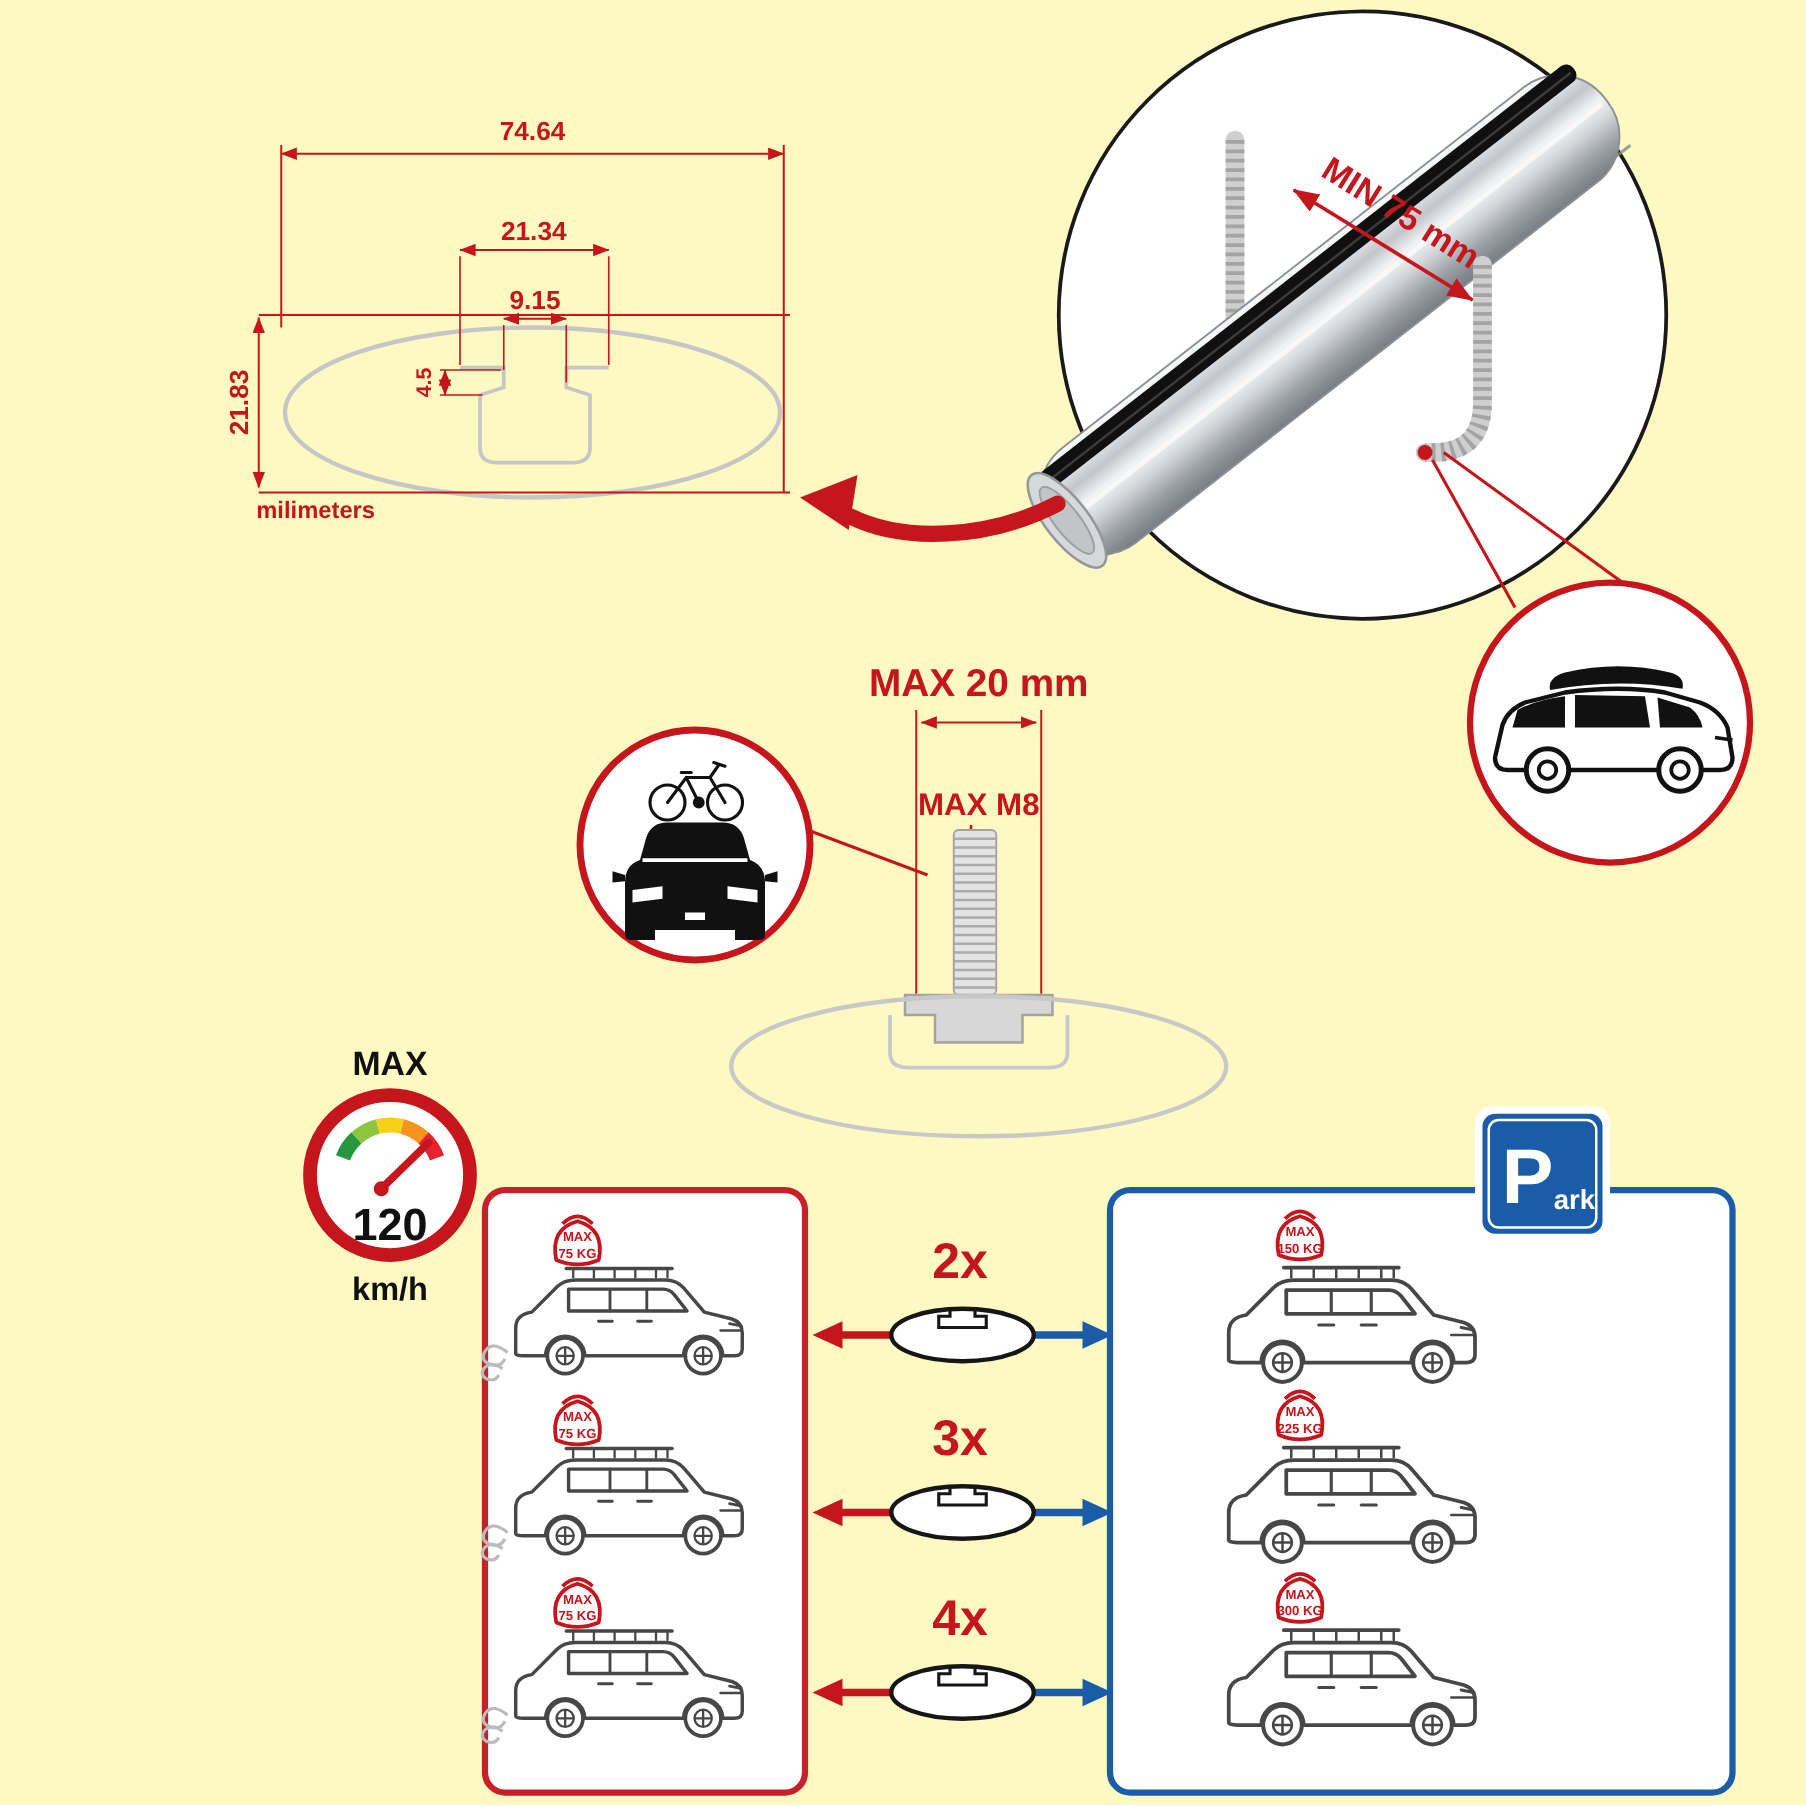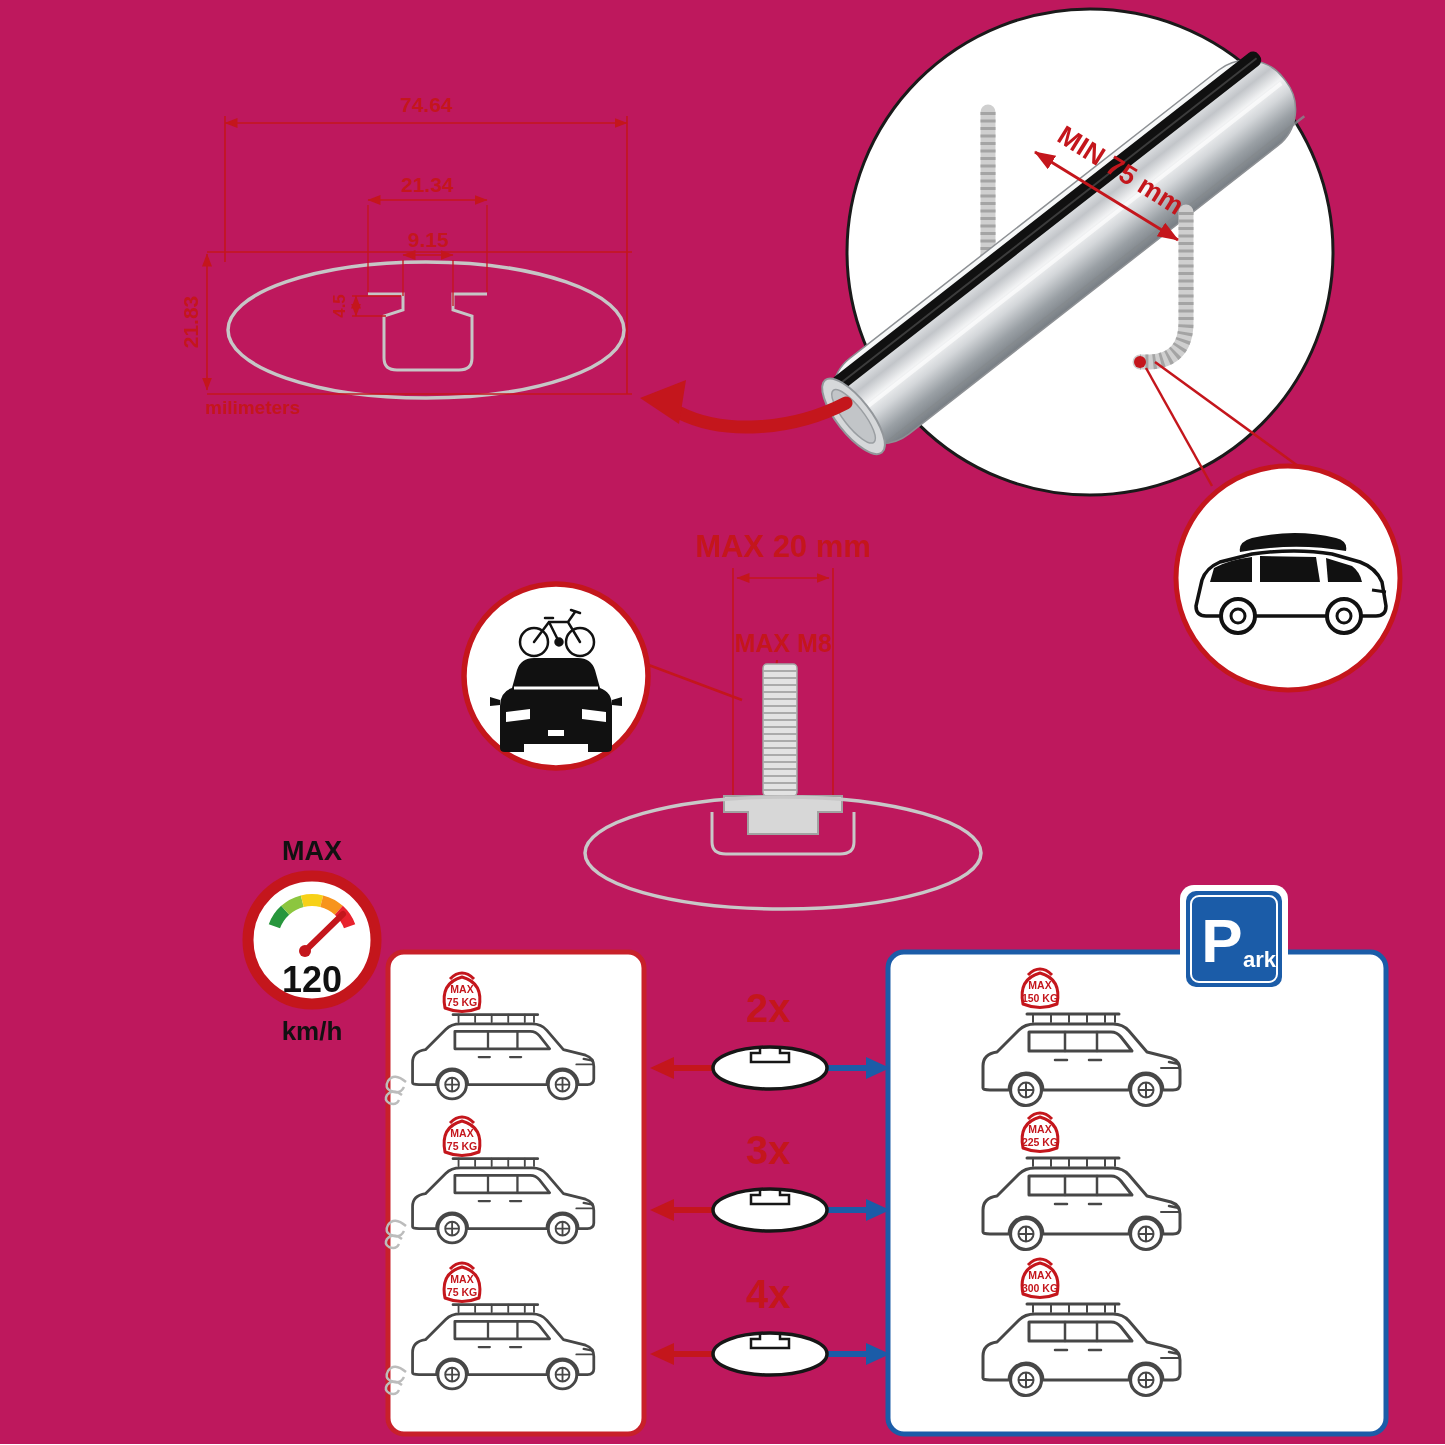--- a/index.html
+++ b/index.html
@@ -1,16 +1,16 @@
 <!DOCTYPE html>
 <html><head>
 <meta charset="utf-8">
 <style>
   html,body { margin:0; padding:0; background:#ffffff; }
-  .canvas { position:relative; width:1445px; height:1444px; background:#be185d; overflow:hidden;text-decoration:underline; }
+  .canvas { position:relative; width:1445px; height:1444px; background:#fef9c3; overflow:hidden;text-decoration:underline; }
   svg { display:block; font-family:"Liberation Sans", sans-serif; }
   text { font-family:"Liberation Sans", sans-serif; }
   .t-dim    { font-size:21px; font-weight:bold; fill:#C4161C; }
   .t-units  { font-size:19px; font-weight:bold; fill:#C4161C; }
   .t-minspan{ font-size:27px; font-weight:bold; fill:#C4161C; text-anchor:middle; }
   .t-max20  { font-size:31px; font-weight:bold; fill:#C4161C; text-anchor:middle; }
   .t-maxm8  { font-size:25px; font-weight:bold; fill:#C4161C; text-anchor:middle; }
   .t-black  { fill:#111111; font-weight:bold; text-anchor:middle; }
   .t-speedtitle { font-size:27px; }
   .t-speedval   { font-size:36px; }

